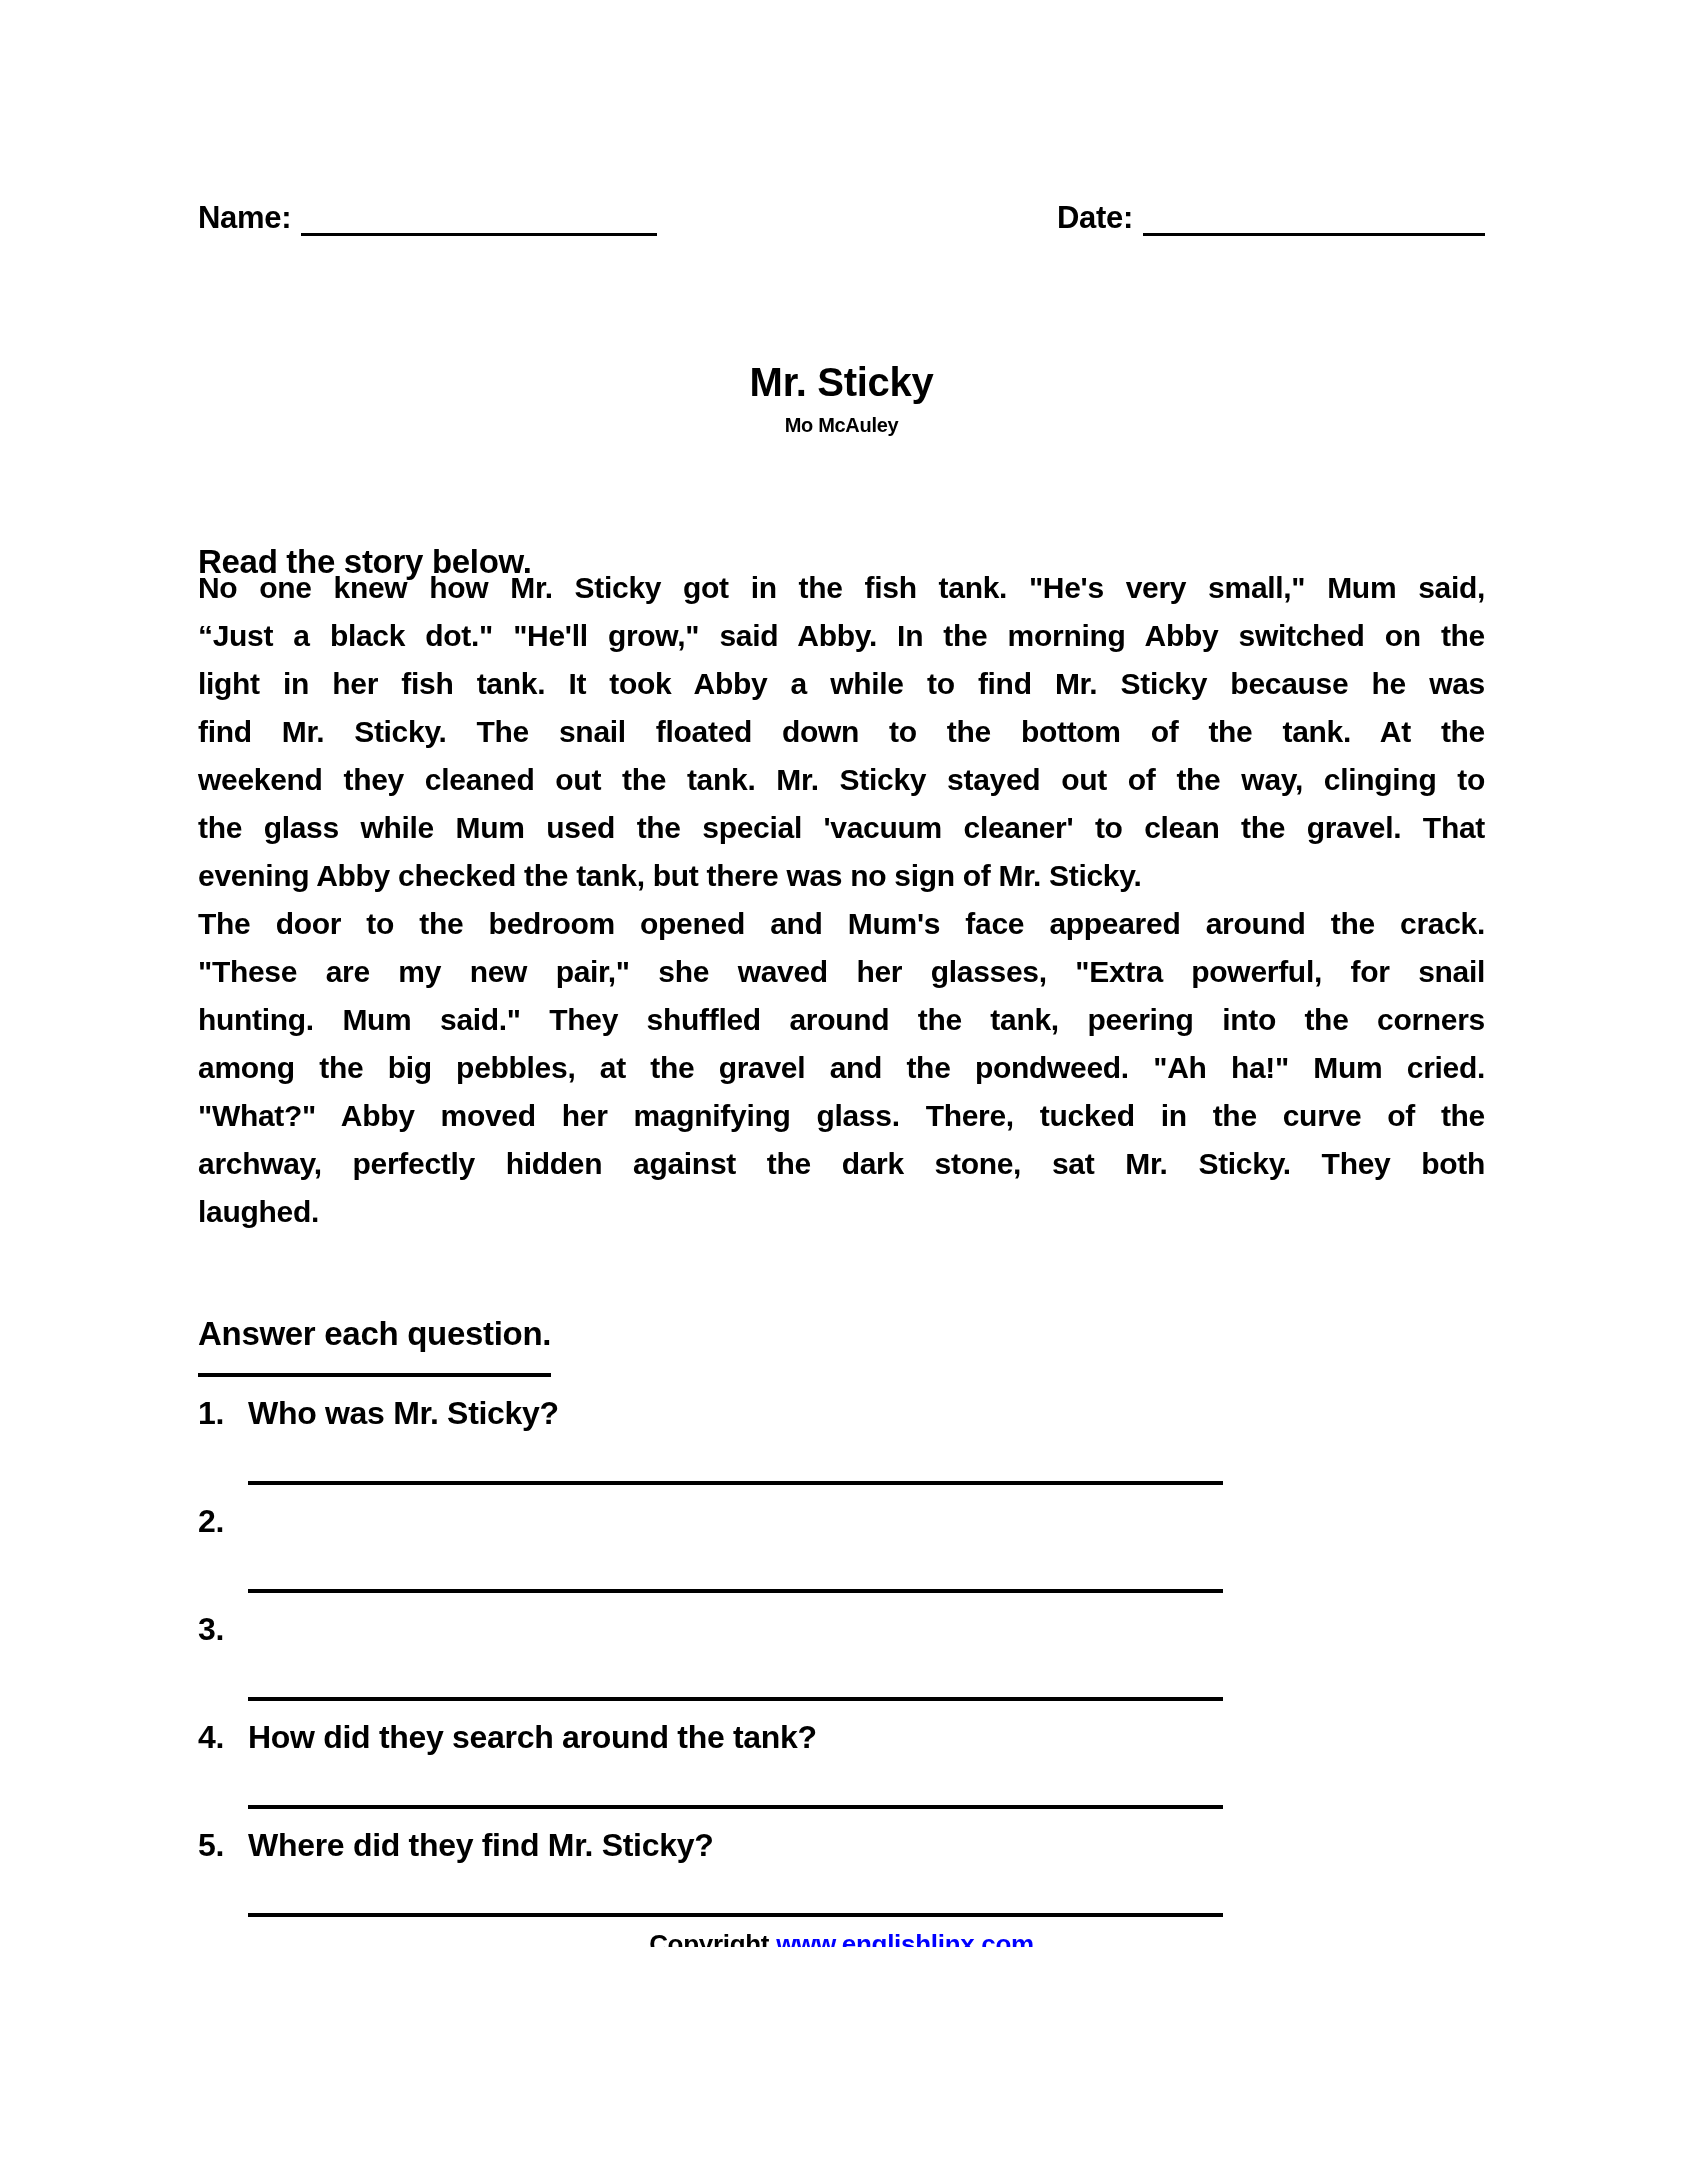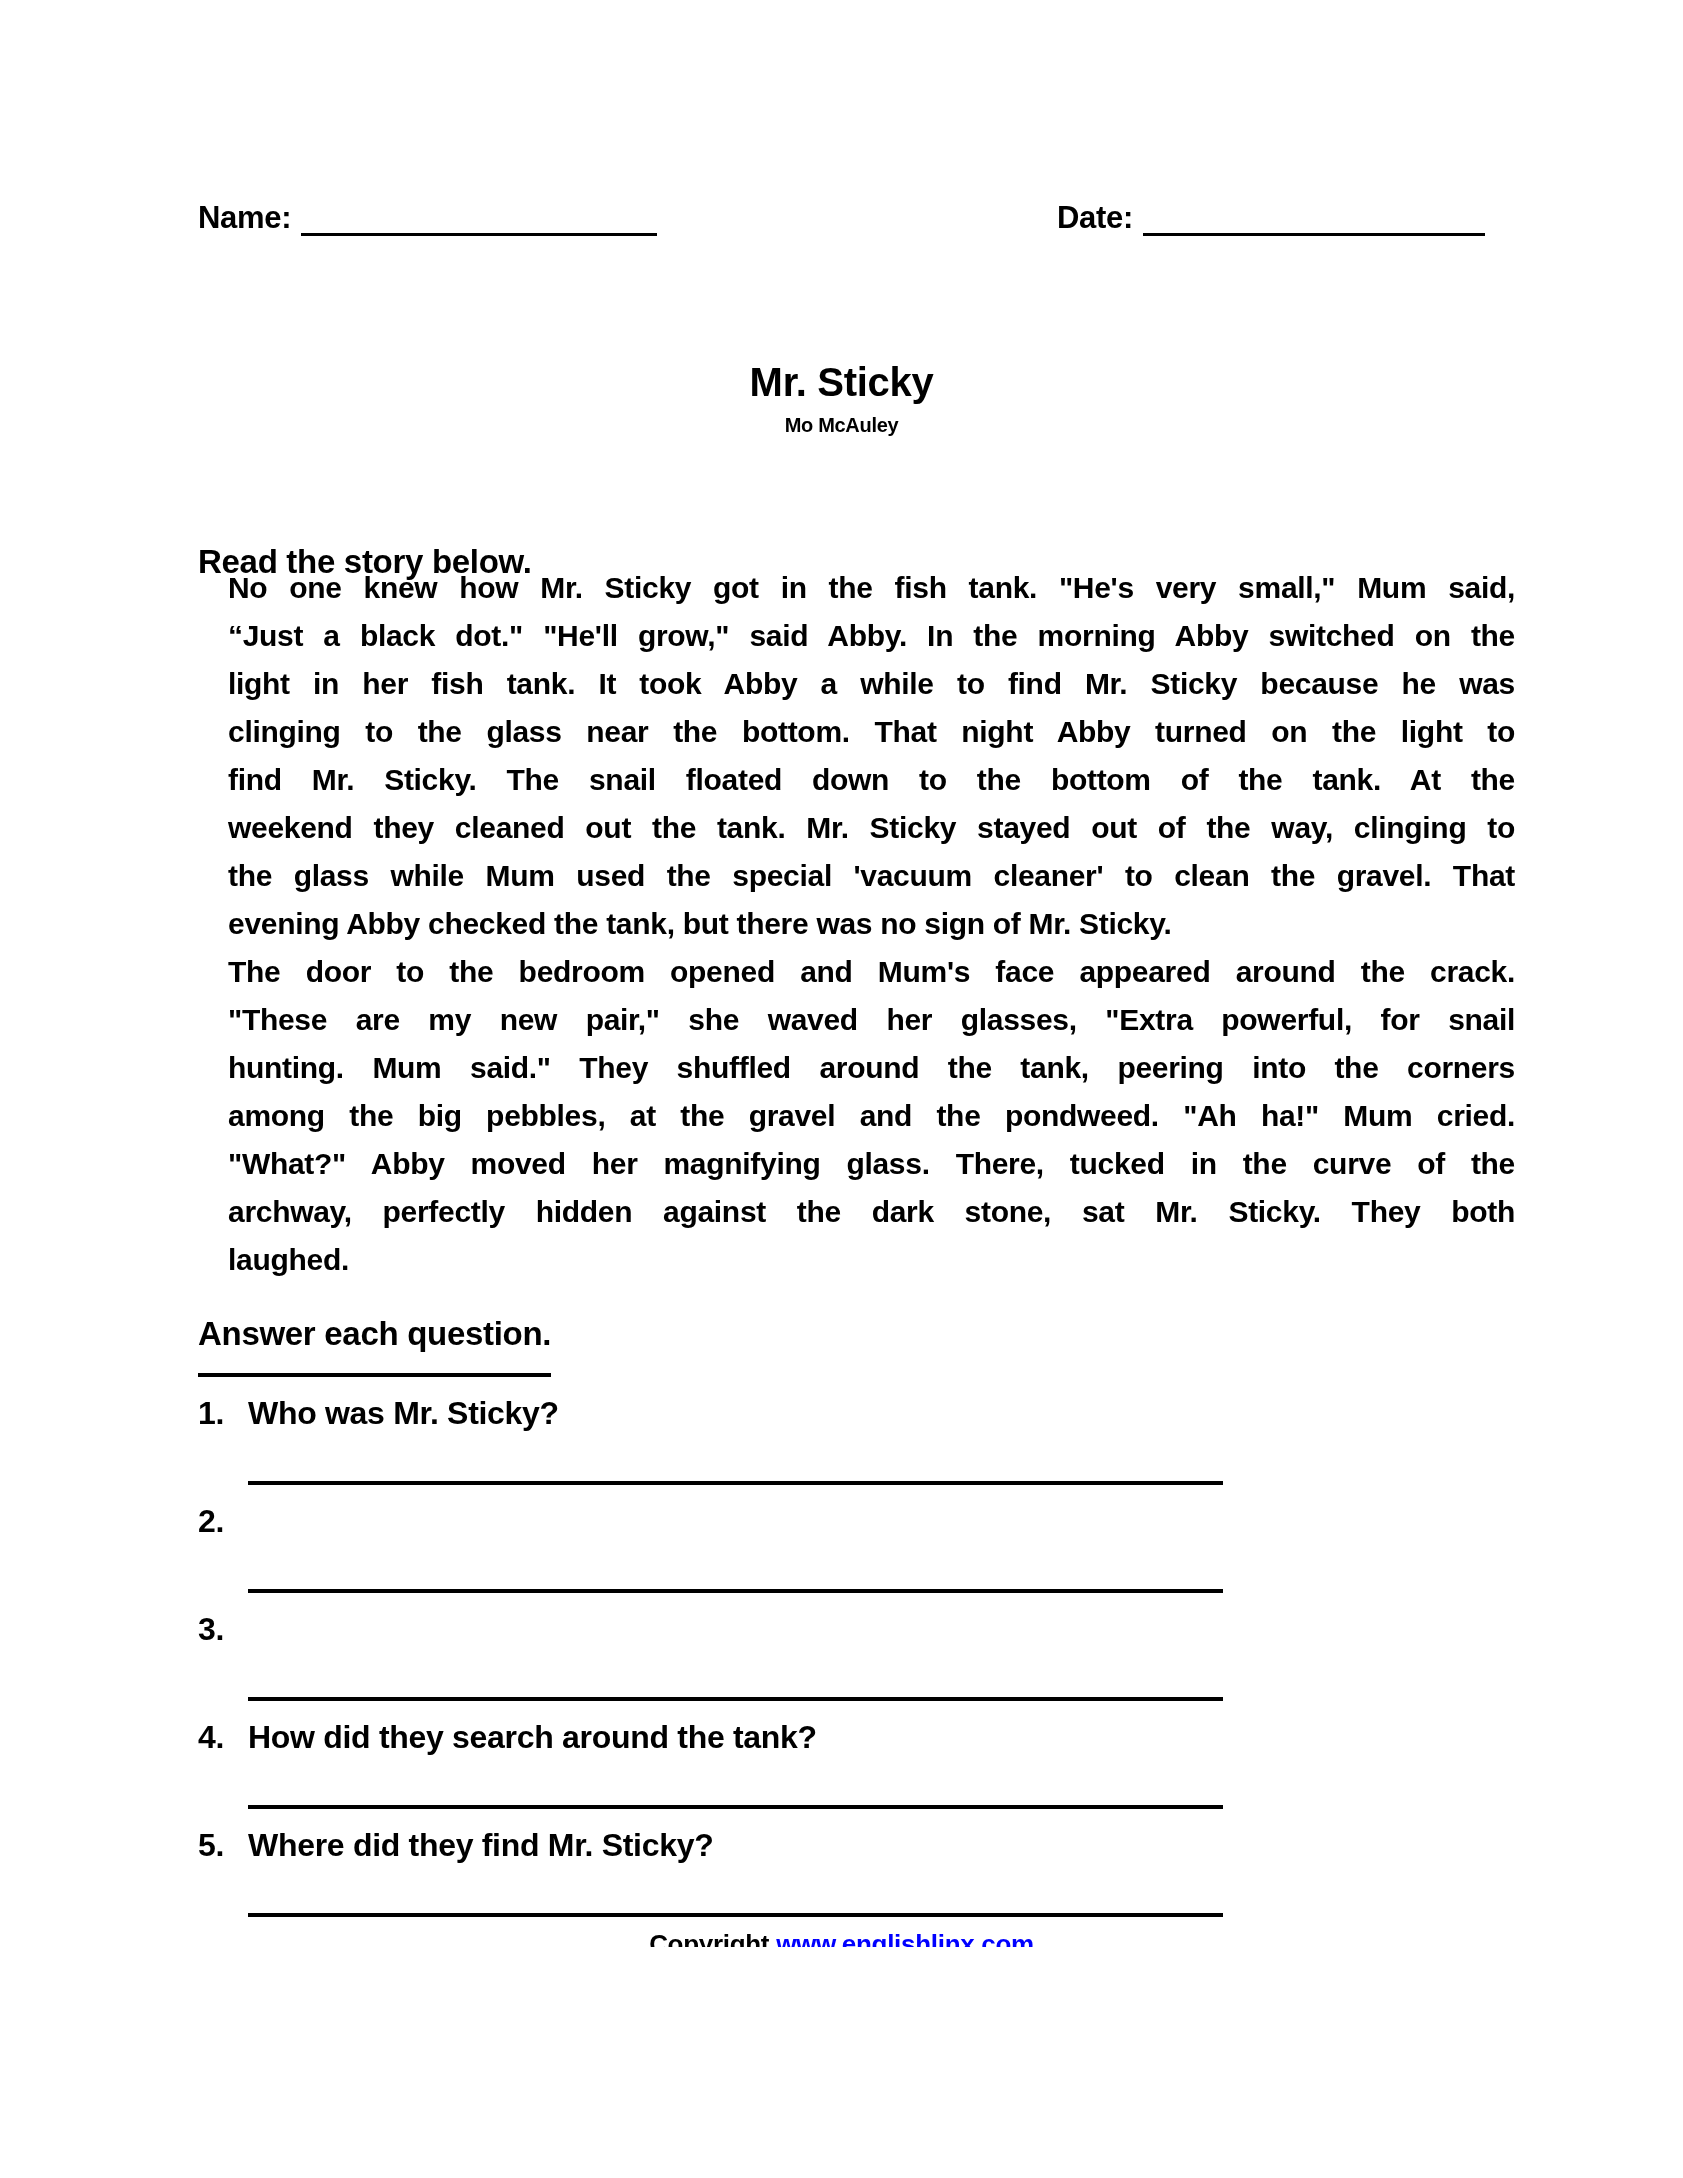--- a/index.html
+++ b/index.html
@@ -56,21 +56,20 @@
   .instructions {
     position: absolute;
     top: 507px; left: 198px;
     font-size: 33px;
     margin-top: 36px;
   }
   .story {
     position: absolute;
     top: 564px; left: 198px; width: 1287px;
     font-size: 30px;
-    margin-left: 30px;
   }
   .story-line {
     height: 48px;
     line-height: 48px;
     text-align: justify;
     text-align-last: justify;
     white-space: normal;
   }
   .story-line.last {
     text-align-last: left;
@@ -135,21 +134,20 @@
   <div class="story-title">Mr. Sticky</div>
   <div class="author">Mo McAuley</div>
 
   <div class="instructions">Read the story below.</div>
 
   <div class="story">
       <div>
         <div class="story-line">No one knew how Mr. Sticky got in the fish tank.  "He's very small," Mum said,</div>
         <div class="story-line">“Just a black dot." "He'll grow," said Abby. In the morning Abby switched on the</div>
         <div class="story-line">light in her fish tank. It took Abby a while to find Mr. Sticky because he was</div>
-        <div class="story-line">clinging to the glass near the bottom.  That night Abby turned on the light to</div>
         <div class="story-line">find Mr. Sticky. The snail floated down to the bottom of the tank. At the</div>
         <div class="story-line">weekend they cleaned out the tank. Mr. Sticky stayed out of the way, clinging to</div>
         <div class="story-line">the glass while Mum used the special 'vacuum cleaner' to clean the gravel. That</div>
         <div class="story-line last">evening Abby checked the tank, but there was no sign of Mr. Sticky.</div>
       </div>
       <div>
         <div class="story-line">The door to the bedroom opened and Mum's face appeared around the crack.</div>
         <div class="story-line">"These are my new pair," she waved her glasses, "Extra powerful, for snail</div>
         <div class="story-line">hunting. Mum said." They shuffled around the tank, peering into the corners</div>
         <div class="story-line">among the big pebbles, at the gravel and the pondweed.  "Ah ha!" Mum cried.</div>

